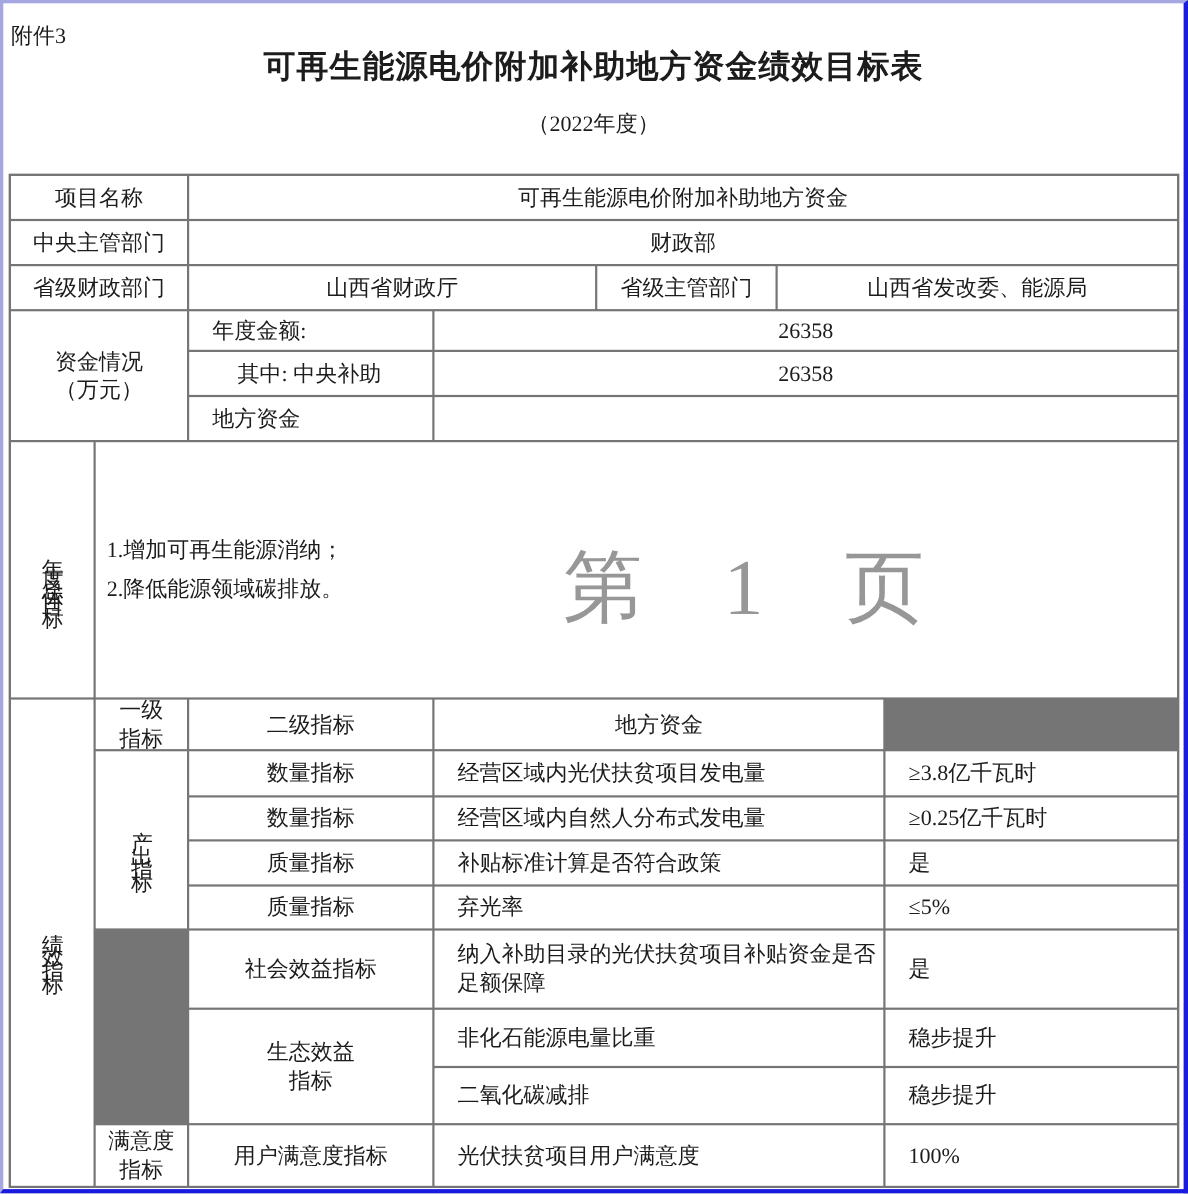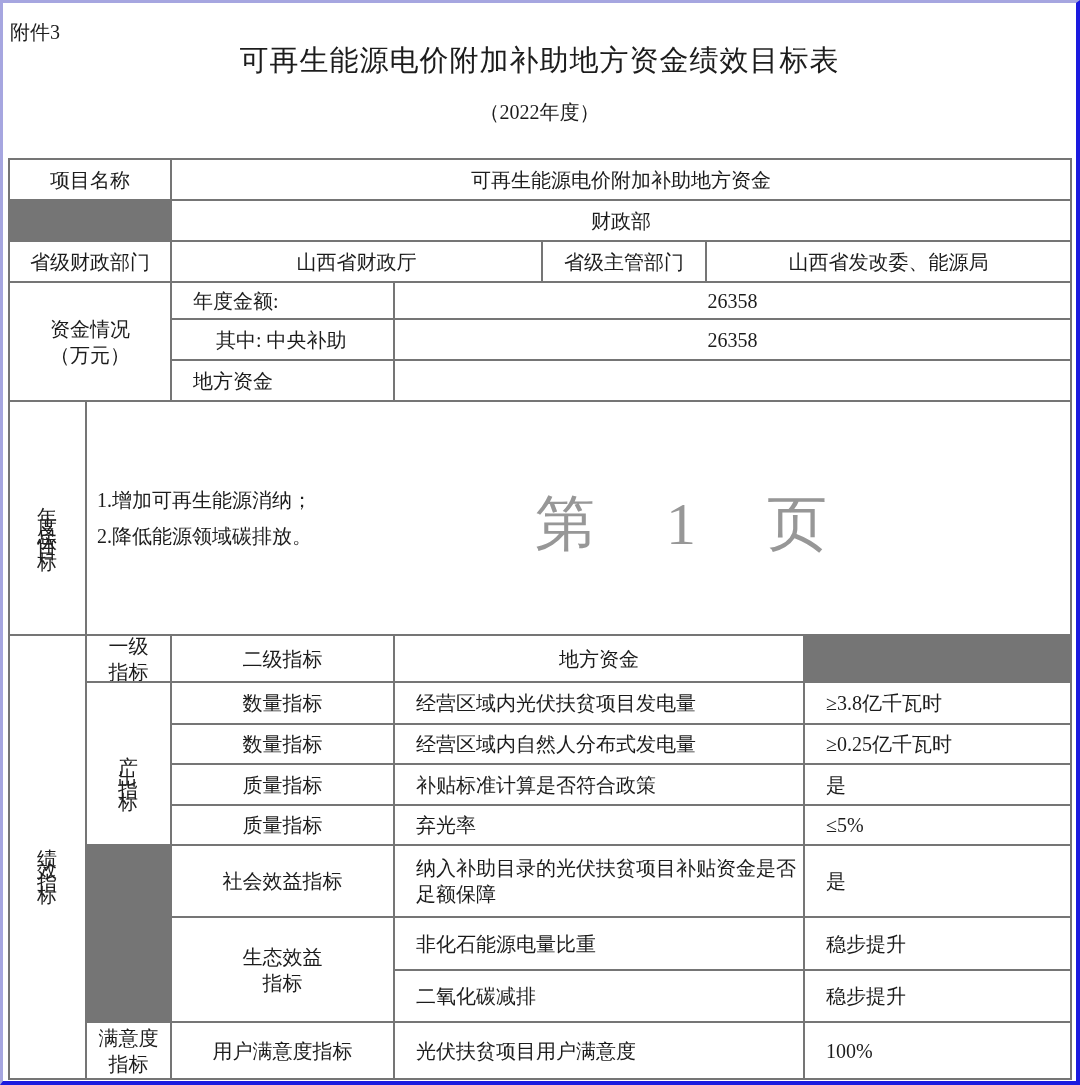--- a/index.html
+++ b/index.html
@@ -23,21 +23,21 @@
     color:var(--ink);
     overflow:hidden;
   }
   .attachment{
     position:absolute;left:7px;top:4px;
     font-size:20px;
     margin-top:12px;
   }
   .doc-title{
     position:absolute;left:0;top:38px;width:100%;
-    text-align:center;font-size:29px;font-weight:normal;letter-spacing:1px;
+    text-align:center;font-size:29px;font-weight:bold;letter-spacing:1px;
   }
   .doc-subtitle{
     position:absolute;left:0;top:96px;width:100%;
     text-align:center;font-size:20px;
   }
   .sheet{
     position:absolute;left:5px;top:155px;width:1064px;height:922px;
   }
   .grid{
     display:grid;width:100%;height:100%;box-sizing:border-box;
@@ -64,42 +64,43 @@
     letter-spacing:12px;
   }
   .vert-tight{letter-spacing:9px;}
   .goal-cell{
     position:relative;
     justify-content:flex-start;text-align:left;
     padding-left:10px;
     line-height:1.8;
   }
   .watermark{
-    position:absolute;left:448px;top:68px;
-    font-size:60px;color:var(--wm);
+    position:absolute;left:425px;top:68px;
+    font-size:72px;color:var(--wm);
     letter-spacing:28px;white-space:nowrap;
     font-weight:400;
     pointer-events:none;
   }
 </style>
 </head>
 <body>
 
 <div class="page">
 
   <div class="attachment">附件3</div>
   <div class="doc-title">可再生能源电价附加补助地方资金绩效目标表</div>
   <div class="doc-subtitle">（2022年度）</div>
 
   <div class="sheet">
     <div class="grid">
 
       <div class="c" style="grid-area:1/1/2/3">项目名称</div>
       <div class="c" style="grid-area:1/3/2/8">可再生能源电价附加补助地方资金</div>
 
+      <div class="c" style="grid-area:2/1/3/3">中央主管部门</div>
       <div class="c" style="grid-area:2/3/3/8">财政部</div>
 
       <div class="c" style="grid-area:3/1/4/3">省级财政部门</div>
       <div class="c" style="grid-area:3/3/4/5">山西省财政厅</div>
       <div class="c" style="grid-area:3/5/4/6">省级主管部门</div>
       <div class="c" style="grid-area:3/6/4/8">山西省发改委、能源局</div>
 
       <div class="c" style="grid-area:4/1/7/3">资金情况
 （万元）</div>
       <div class="c al" style="grid-area:4/3/5/4">年度金额:</div>

